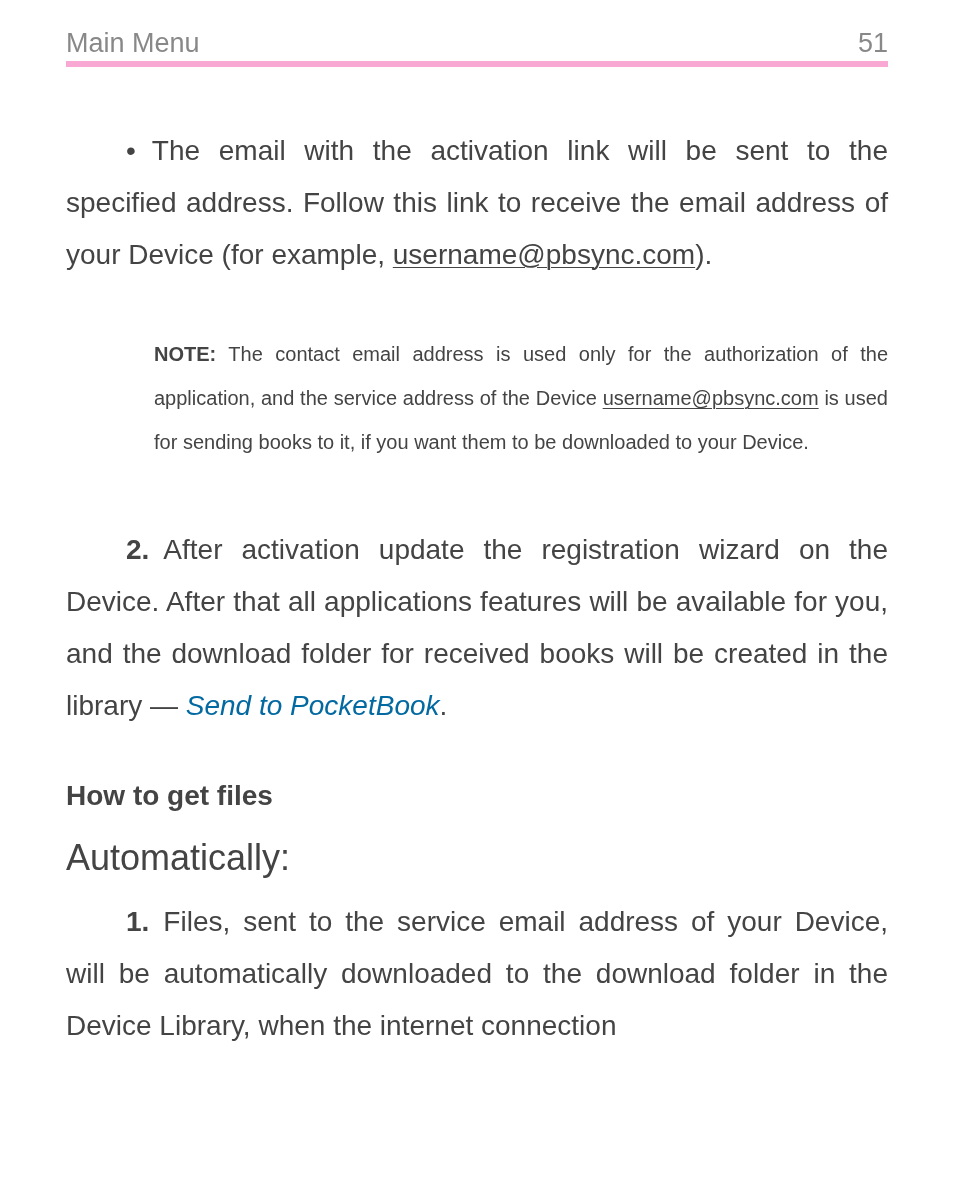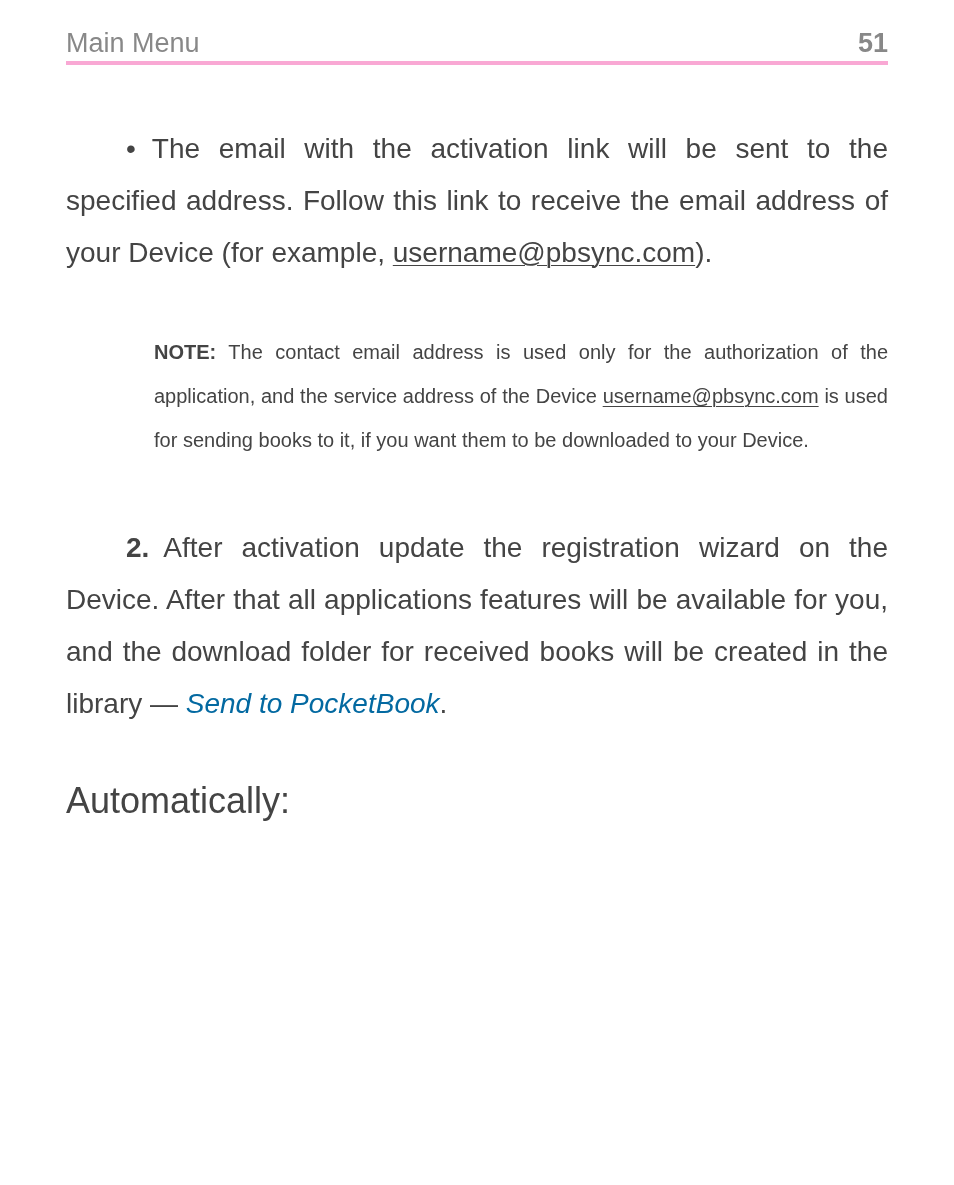--- a/index.html
+++ b/index.html
@@ -12,33 +12,33 @@
       background: #ffffff;
       width: 954px;
       height: 1185px;
       padding: 28px 66px 0 66px;
       color: #444;
     }
     .header {
       display: flex;
       justify-content: space-between;
       align-items: center;
-      border-bottom: 4px solid #f9a8d4;
+      border-bottom: 6px solid #f9a8d4;
       padding-bottom: 2px;
       margin-bottom: 58px;
     }
     .header-title {
       font-size: 27px;
       color: #888;
       font-weight: 400;
     }
     .header-page {
       font-size: 27px;
       color: #888;
-      font-weight: 700;
+      font-weight: 400;
     }
     .content {
       font-size: 28px;
       color: #444;
       line-height: 1.85;
     }
     .bullet-item {
       text-align: justify;
       margin-bottom: 52px;
     }
@@ -103,17 +103,21 @@
   </p>
 
   <p class="note-block">
     <span class="note-label">NOTE:</span><span> The contact email address is used only for the authorization of the application, and the service address of the Device </span><span class="underlined">username@pbsync.com</span><span> is used for sending books to it, if you want them to be downloaded to your Device.</span>
   </p>
 
   <p class="numbered-item">
     <span class="number-marker">2.</span><span>After activation update the registration wizard on the Device. After that all applications features will be available for you, and the download folder for received books will be created in the library — </span><span class="italic">Send to PocketBook</span><span>.</span>
   </p>
 
+  <p class="subheading">How to get files</p>
 
   <p class="mode-line">Automatically:</p>
 
+  <p class="numbered-item" style="margin-bottom:0;">
+    <span class="number-marker">1.</span><span>Files, sent to the service email address of your Device, will be automatically downloaded to the download folder in the Device Library, when the internet connection</span>
+  </p>
 
 </div>
 
 </body></html>

